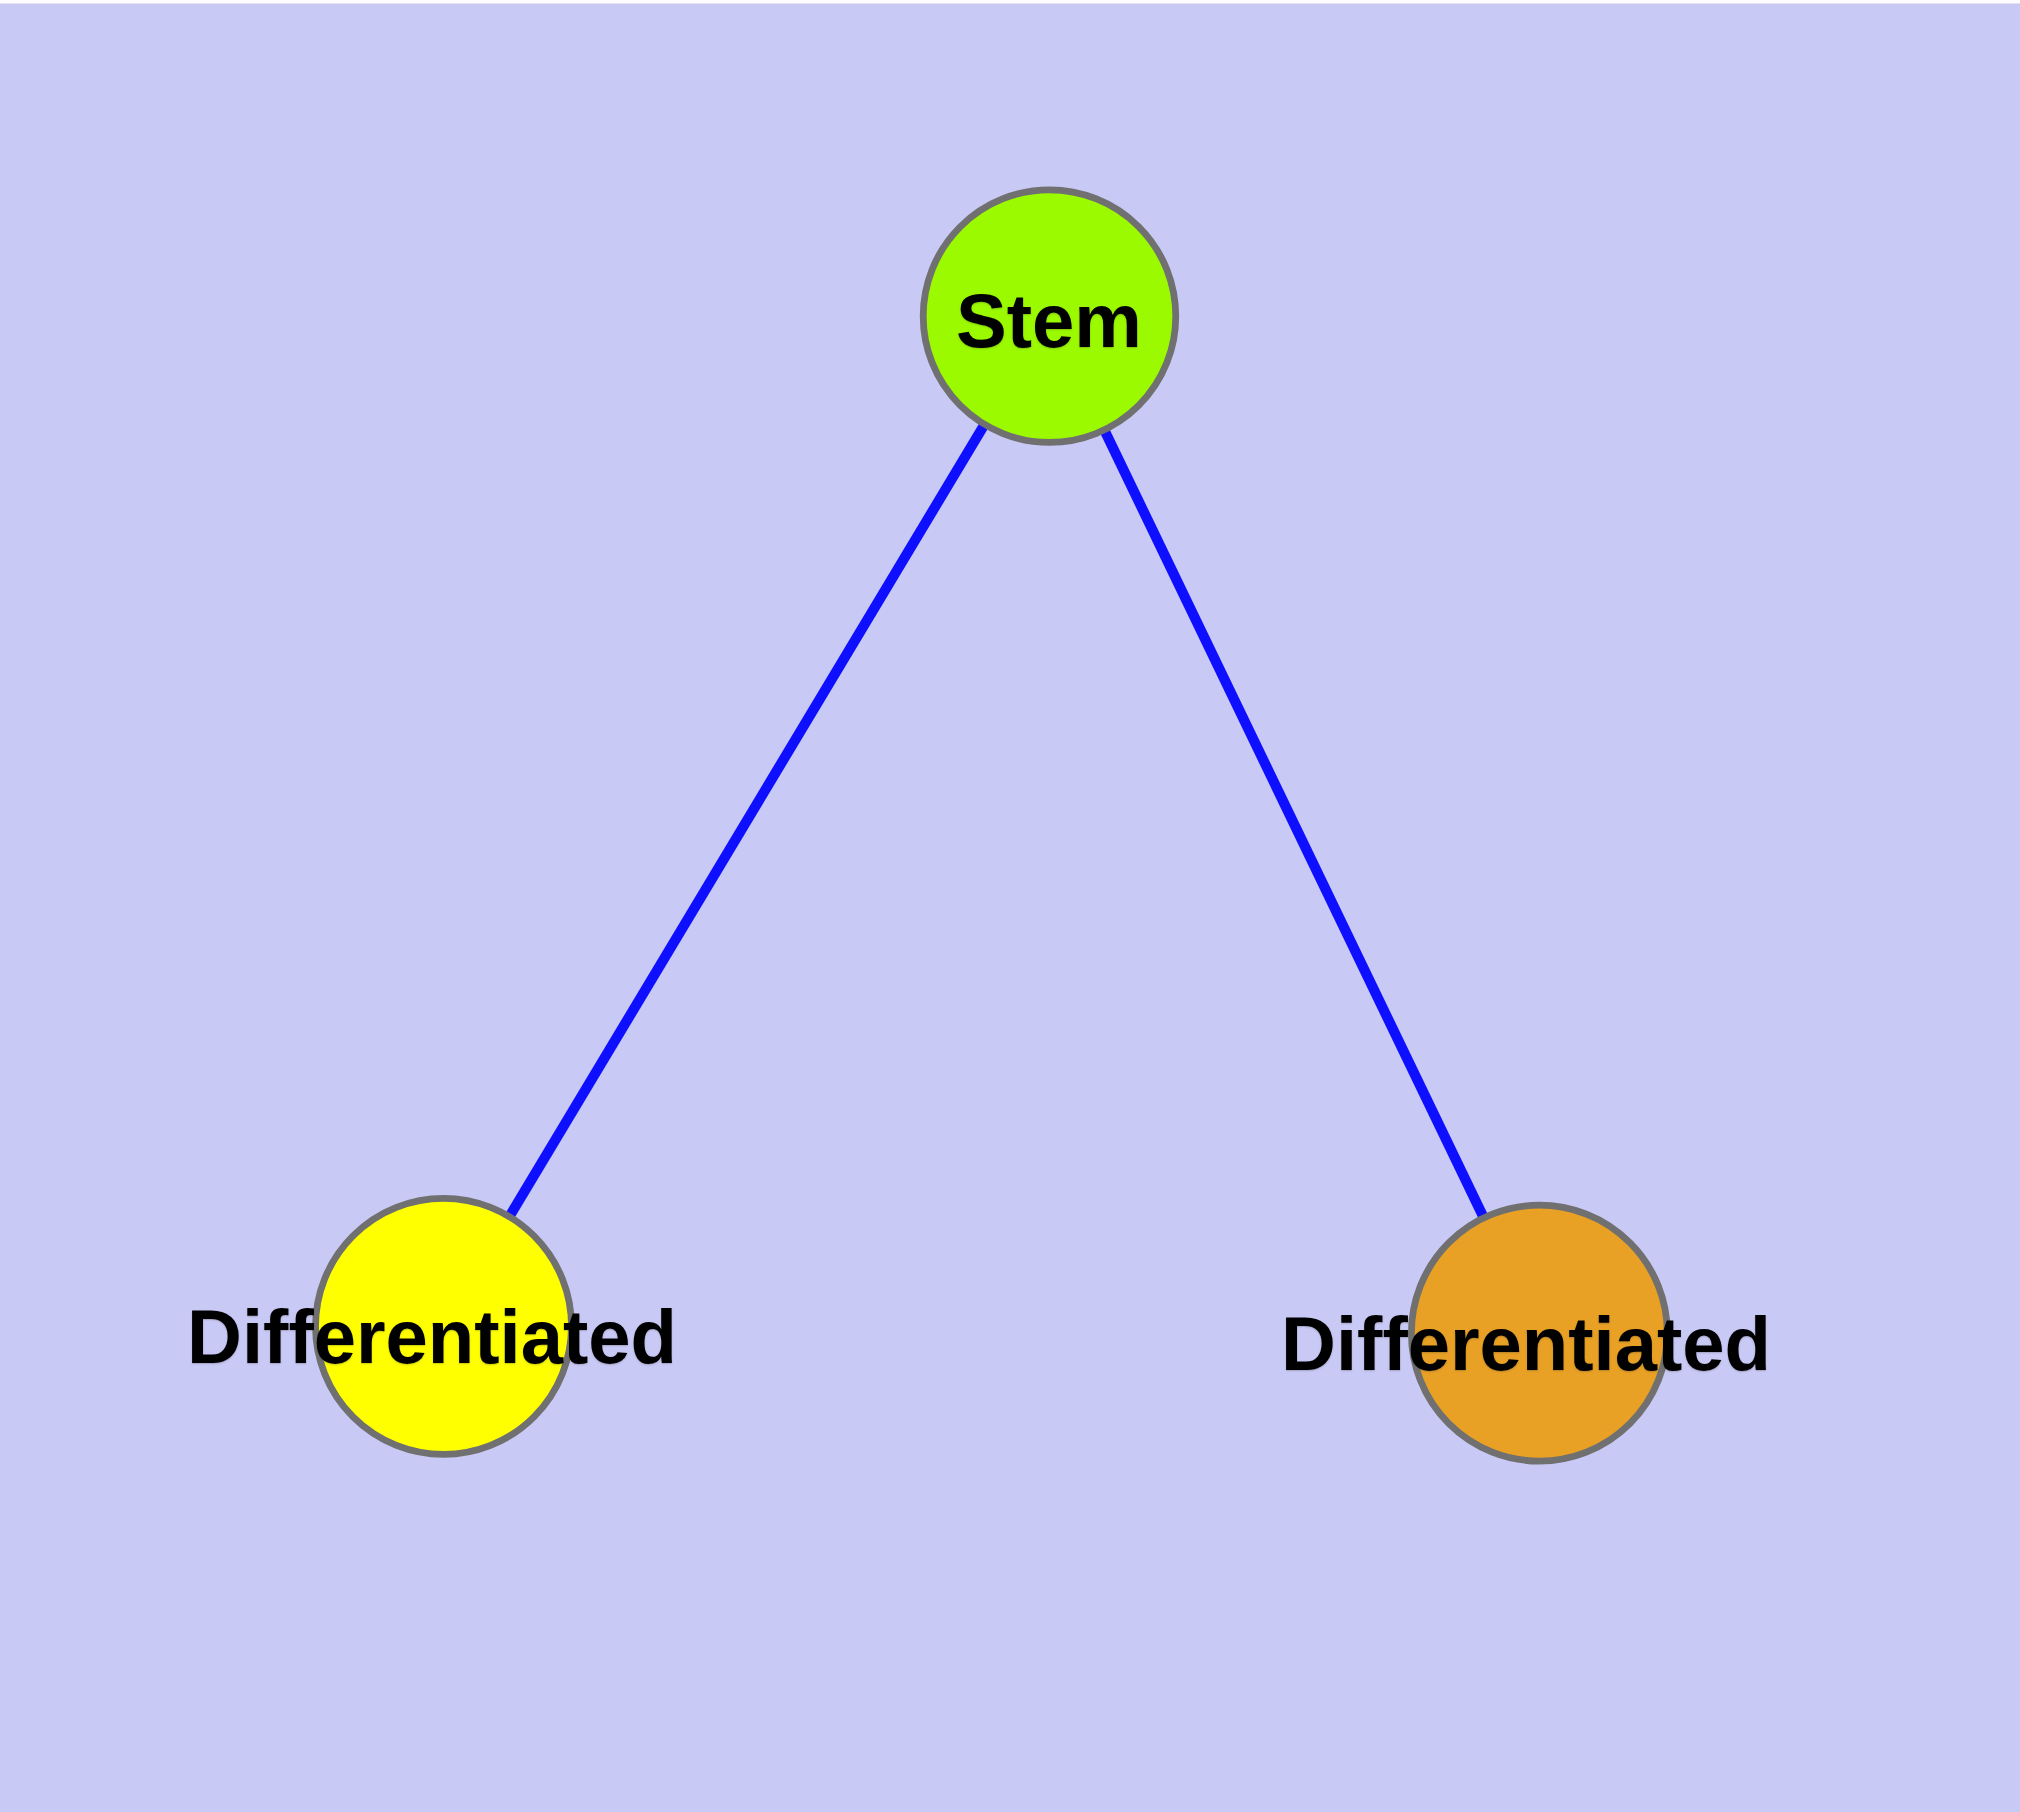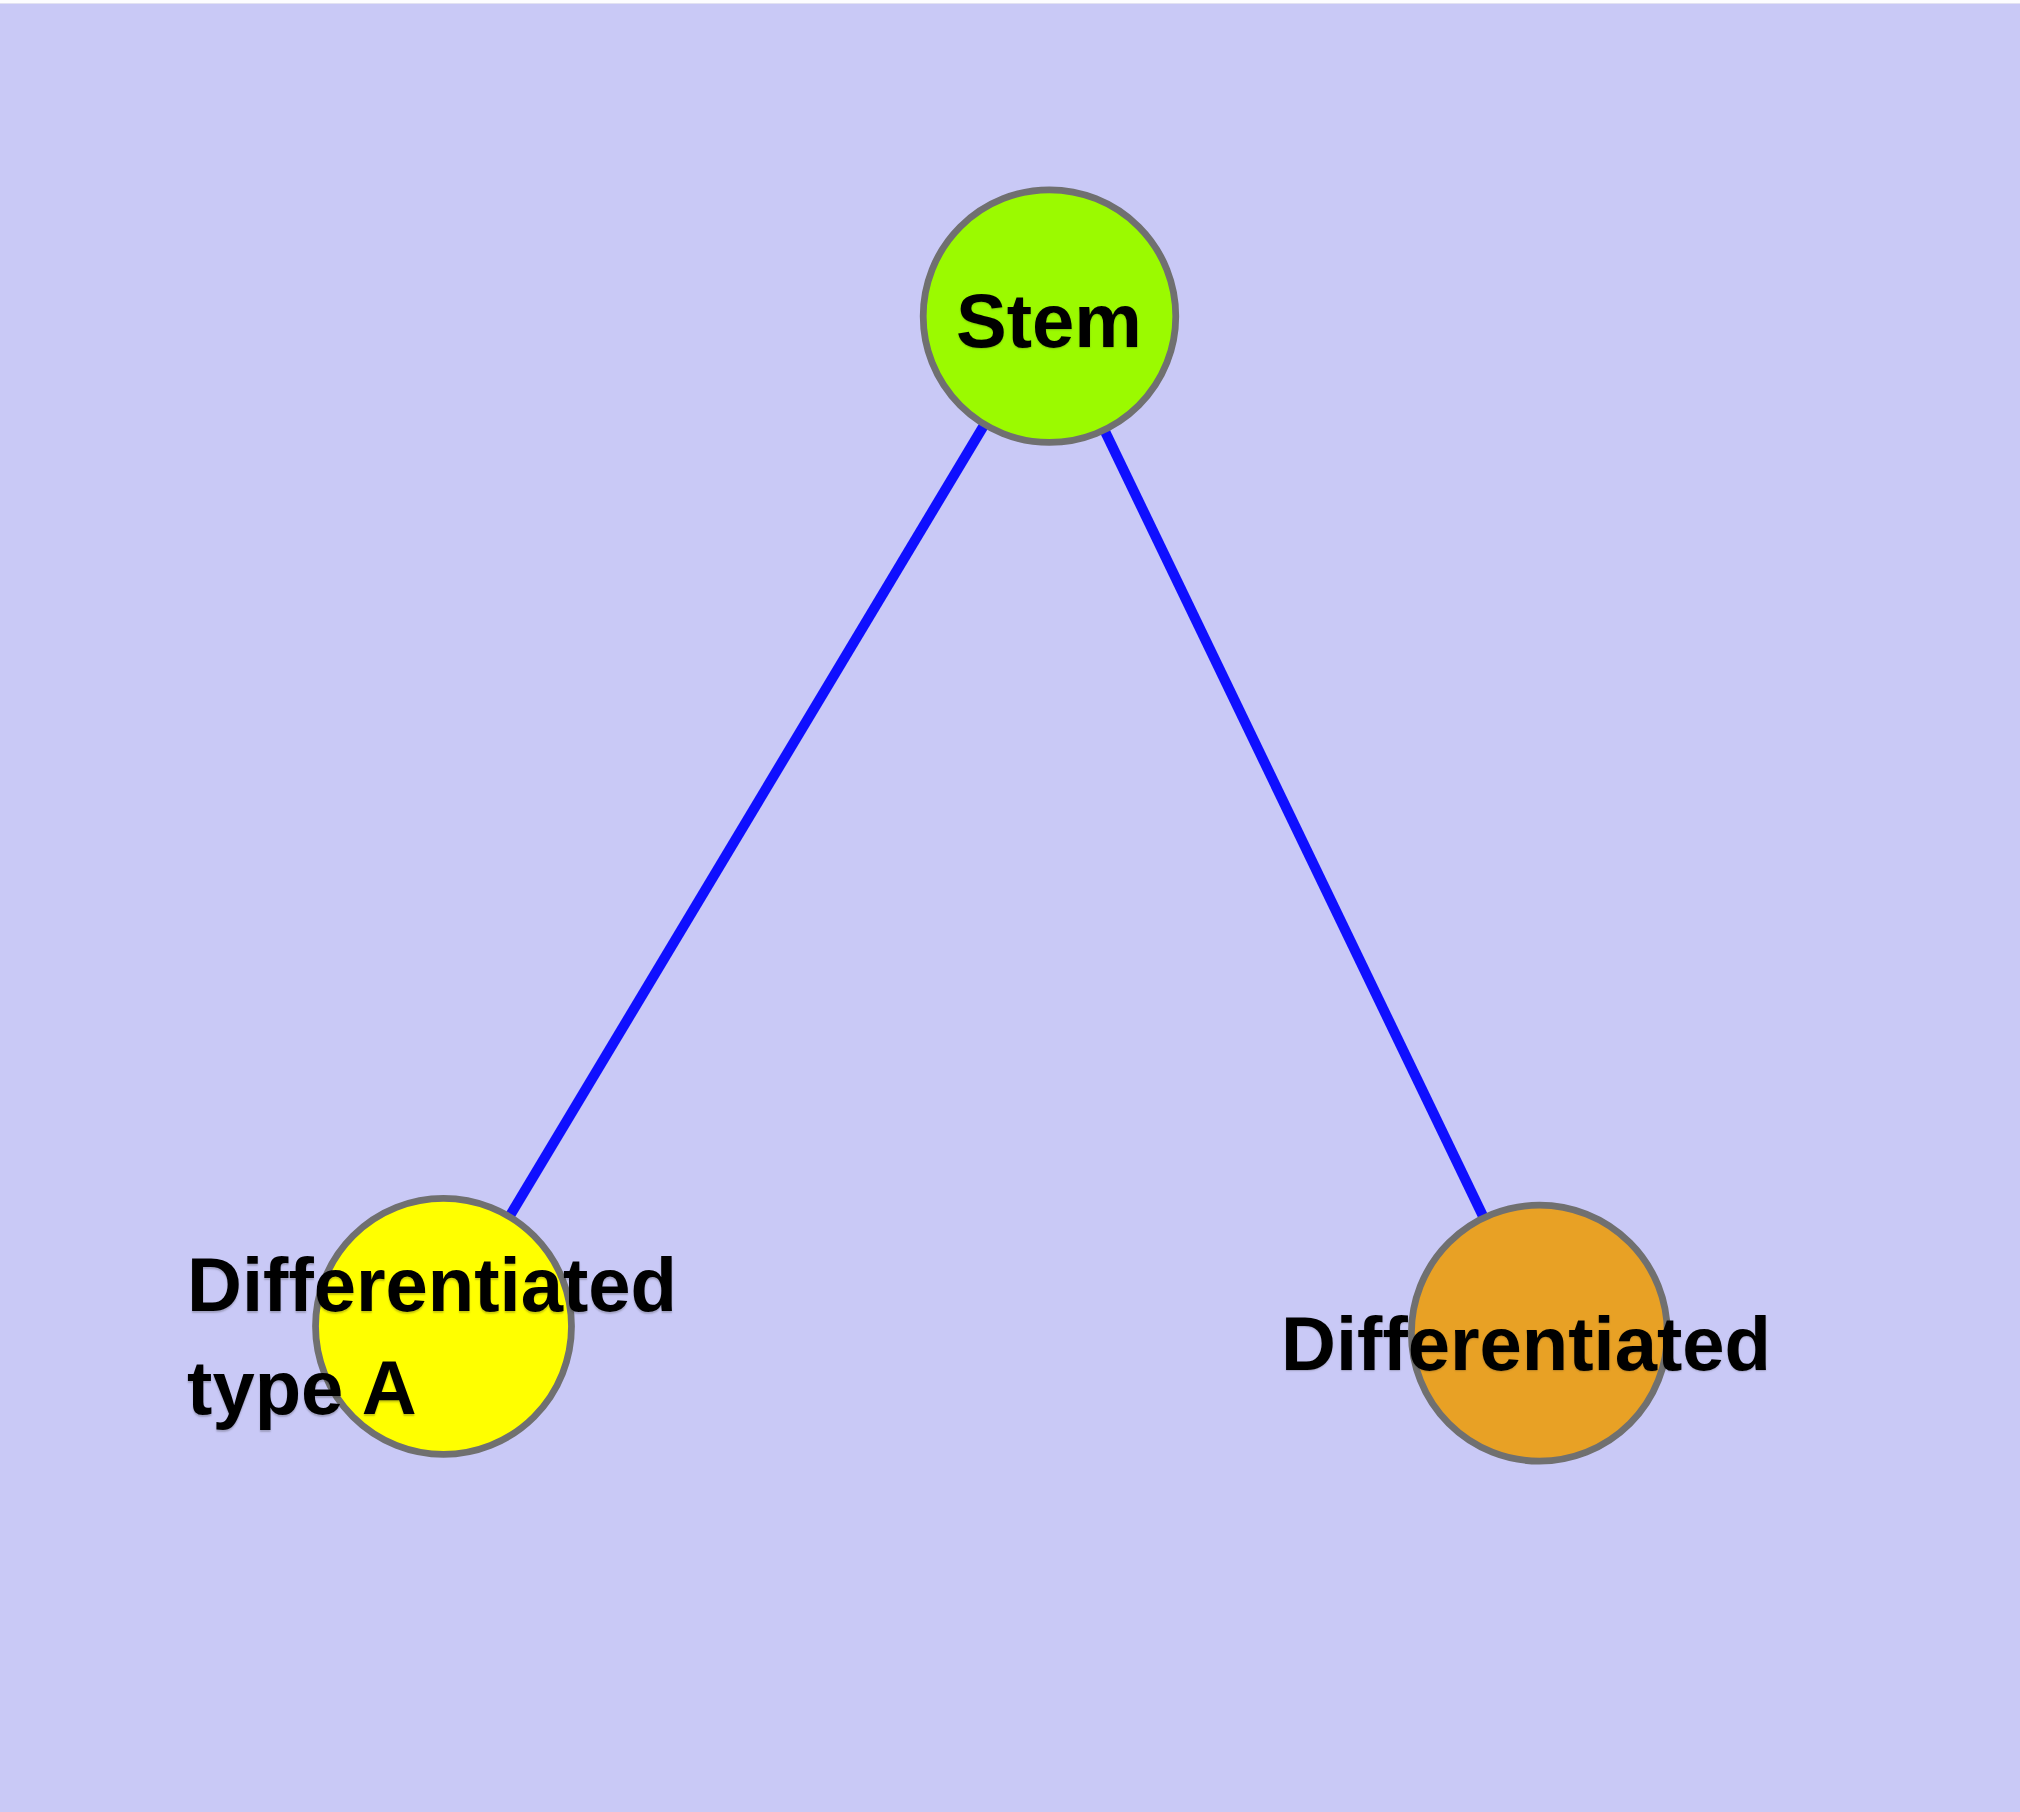--- a/index.html
+++ b/index.html
@@ -26,21 +26,21 @@
   }
   .graph-svg {
     position: absolute;
     top: 0; left: 0;
     width: 2021px;
     height: 1812px;
   }
   .node-label {
     position: absolute;
     transform: translate(-50%, -50%);
-    text-align: left;
+    text-align: right;
     font-weight: bold;
     font-size: 76px;
     line-height: 103px;
     color: #000000;
     white-space: nowrap;
     text-shadow: 0 1.7px 1.7px rgba(40,40,40,0.25);
   }
   .label-line { display: block; }
 </style>
 </head>
@@ -59,21 +59,20 @@
     <circle cx="523" cy="1565" r="151" stroke-width="8" stroke="#707070" fill="#ffff00"></circle>
     <circle cx="1816" cy="1573" r="151" stroke-width="8" stroke="#707070" fill="#e8a125"></circle>
   </svg>
 
   <div class="node-label" style="left:1049px; top:320px;">
     <span class="label-line">Stem</span>
   </div>
 
   <div class="node-label" style="left:432px; top:1336px;">
     <span class="label-line">Differentiated</span>
-    <span class="label-line">type A</span>
   </div>
 
   <div class="node-label" style="left:1526px; top:1343px;">
     <span class="label-line">Differentiated</span>
   </div>
 
 </div>
 
 
 </body></html>

